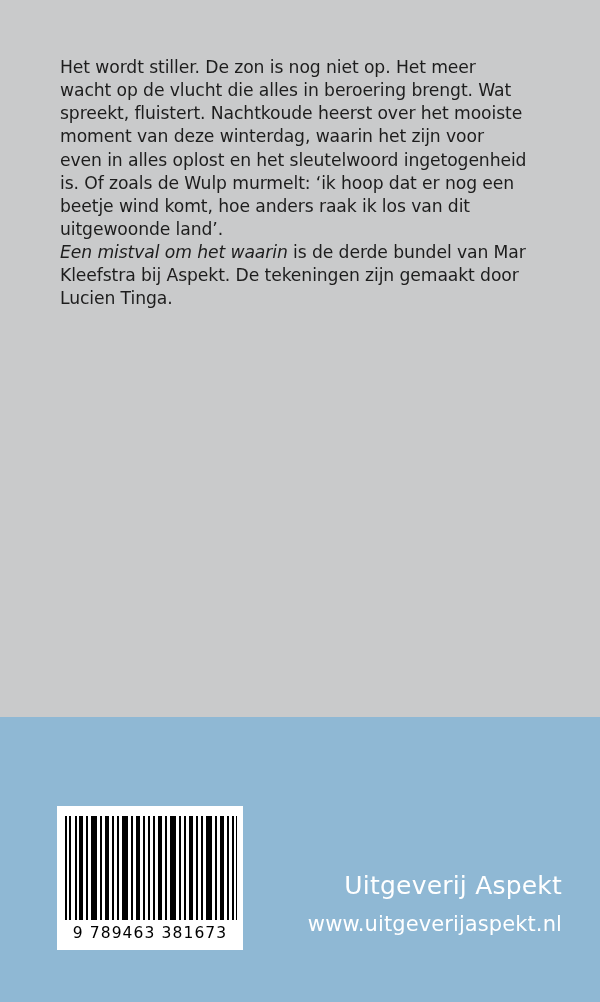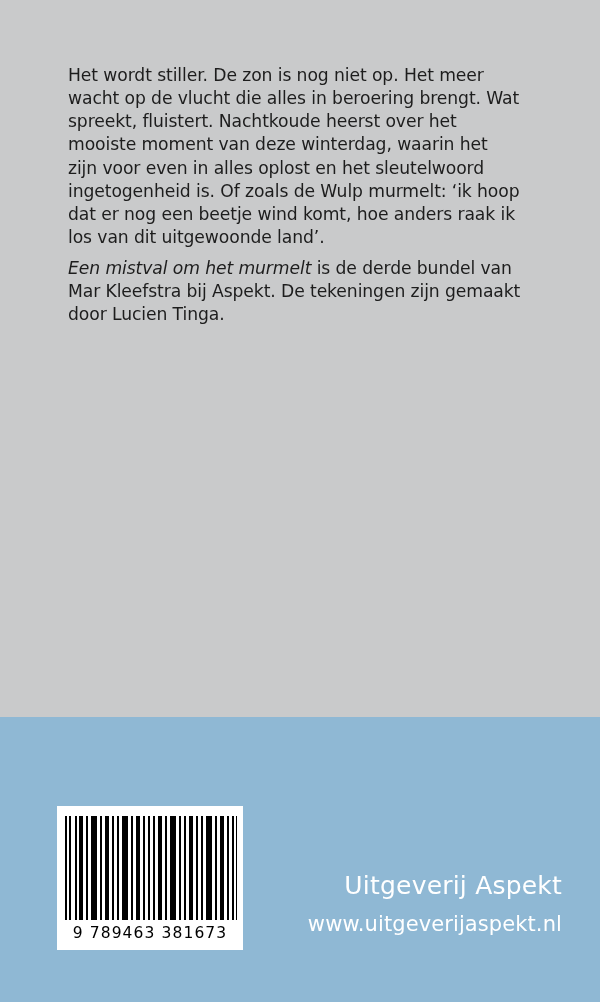--- a/index.html
+++ b/index.html
@@ -25,21 +25,21 @@
     left: 60px;
     top: 56px;
     width: 470px;
     font-size: 17.2px;
     line-height: 1.345;
     color: #1d1d1d;
     letter-spacing: -0.1px;
     font-family: "DejaVu Sans", sans-serif;
   }
   .blurb p {
-    margin: 8px;
+    margin: 0;
   }
   .blurb .ital {
     font-style: italic;
   }
   .bottom-band {
     position: absolute;
     left: 0;
     bottom: 0;
     width: 600px;
     height: 285px;
@@ -102,21 +102,21 @@
     letter-spacing: 0.1px;
   }
 </style>
 </head>
 <body>
 
 <div class="cover">
 
   <div class="blurb">
     <p>Het wordt stiller. De zon is nog niet op. Het meer wacht op de vlucht die alles in beroering brengt. Wat spreekt, fluistert. Nachtkoude heerst over het mooiste moment van deze winterdag, waarin het zijn voor even in alles oplost en het sleutelwoord ingetogenheid is. Of zoals de Wulp murmelt: ‘ik hoop dat er nog een beetje wind komt, hoe anders raak ik los van dit uitgewoonde land’.</p>
-    <p><span class="ital">Een mistval om het murmelt</span><span> is de derde bundel van Mar Kleefstra bij Aspekt. De tekeningen zijn gemaakt door Lucien Tinga.</span></p>
+    <p><span class="ital">Een mistval om het waarin</span><span> is de derde bundel van Mar Kleefstra bij Aspekt. De tekeningen zijn gemaakt door Lucien Tinga.</span></p>
   </div>
 
   <div class="bottom-band"></div>
 
   <div class="barcode-box">
     <div class="bars">
       <span style="left:0px;width:2px;"></span>
       <span style="left:4px;width:2px;"></span>
       <span style="left:10px;width:2px;"></span>
       <span style="left:14px;width:4px;"></span>

